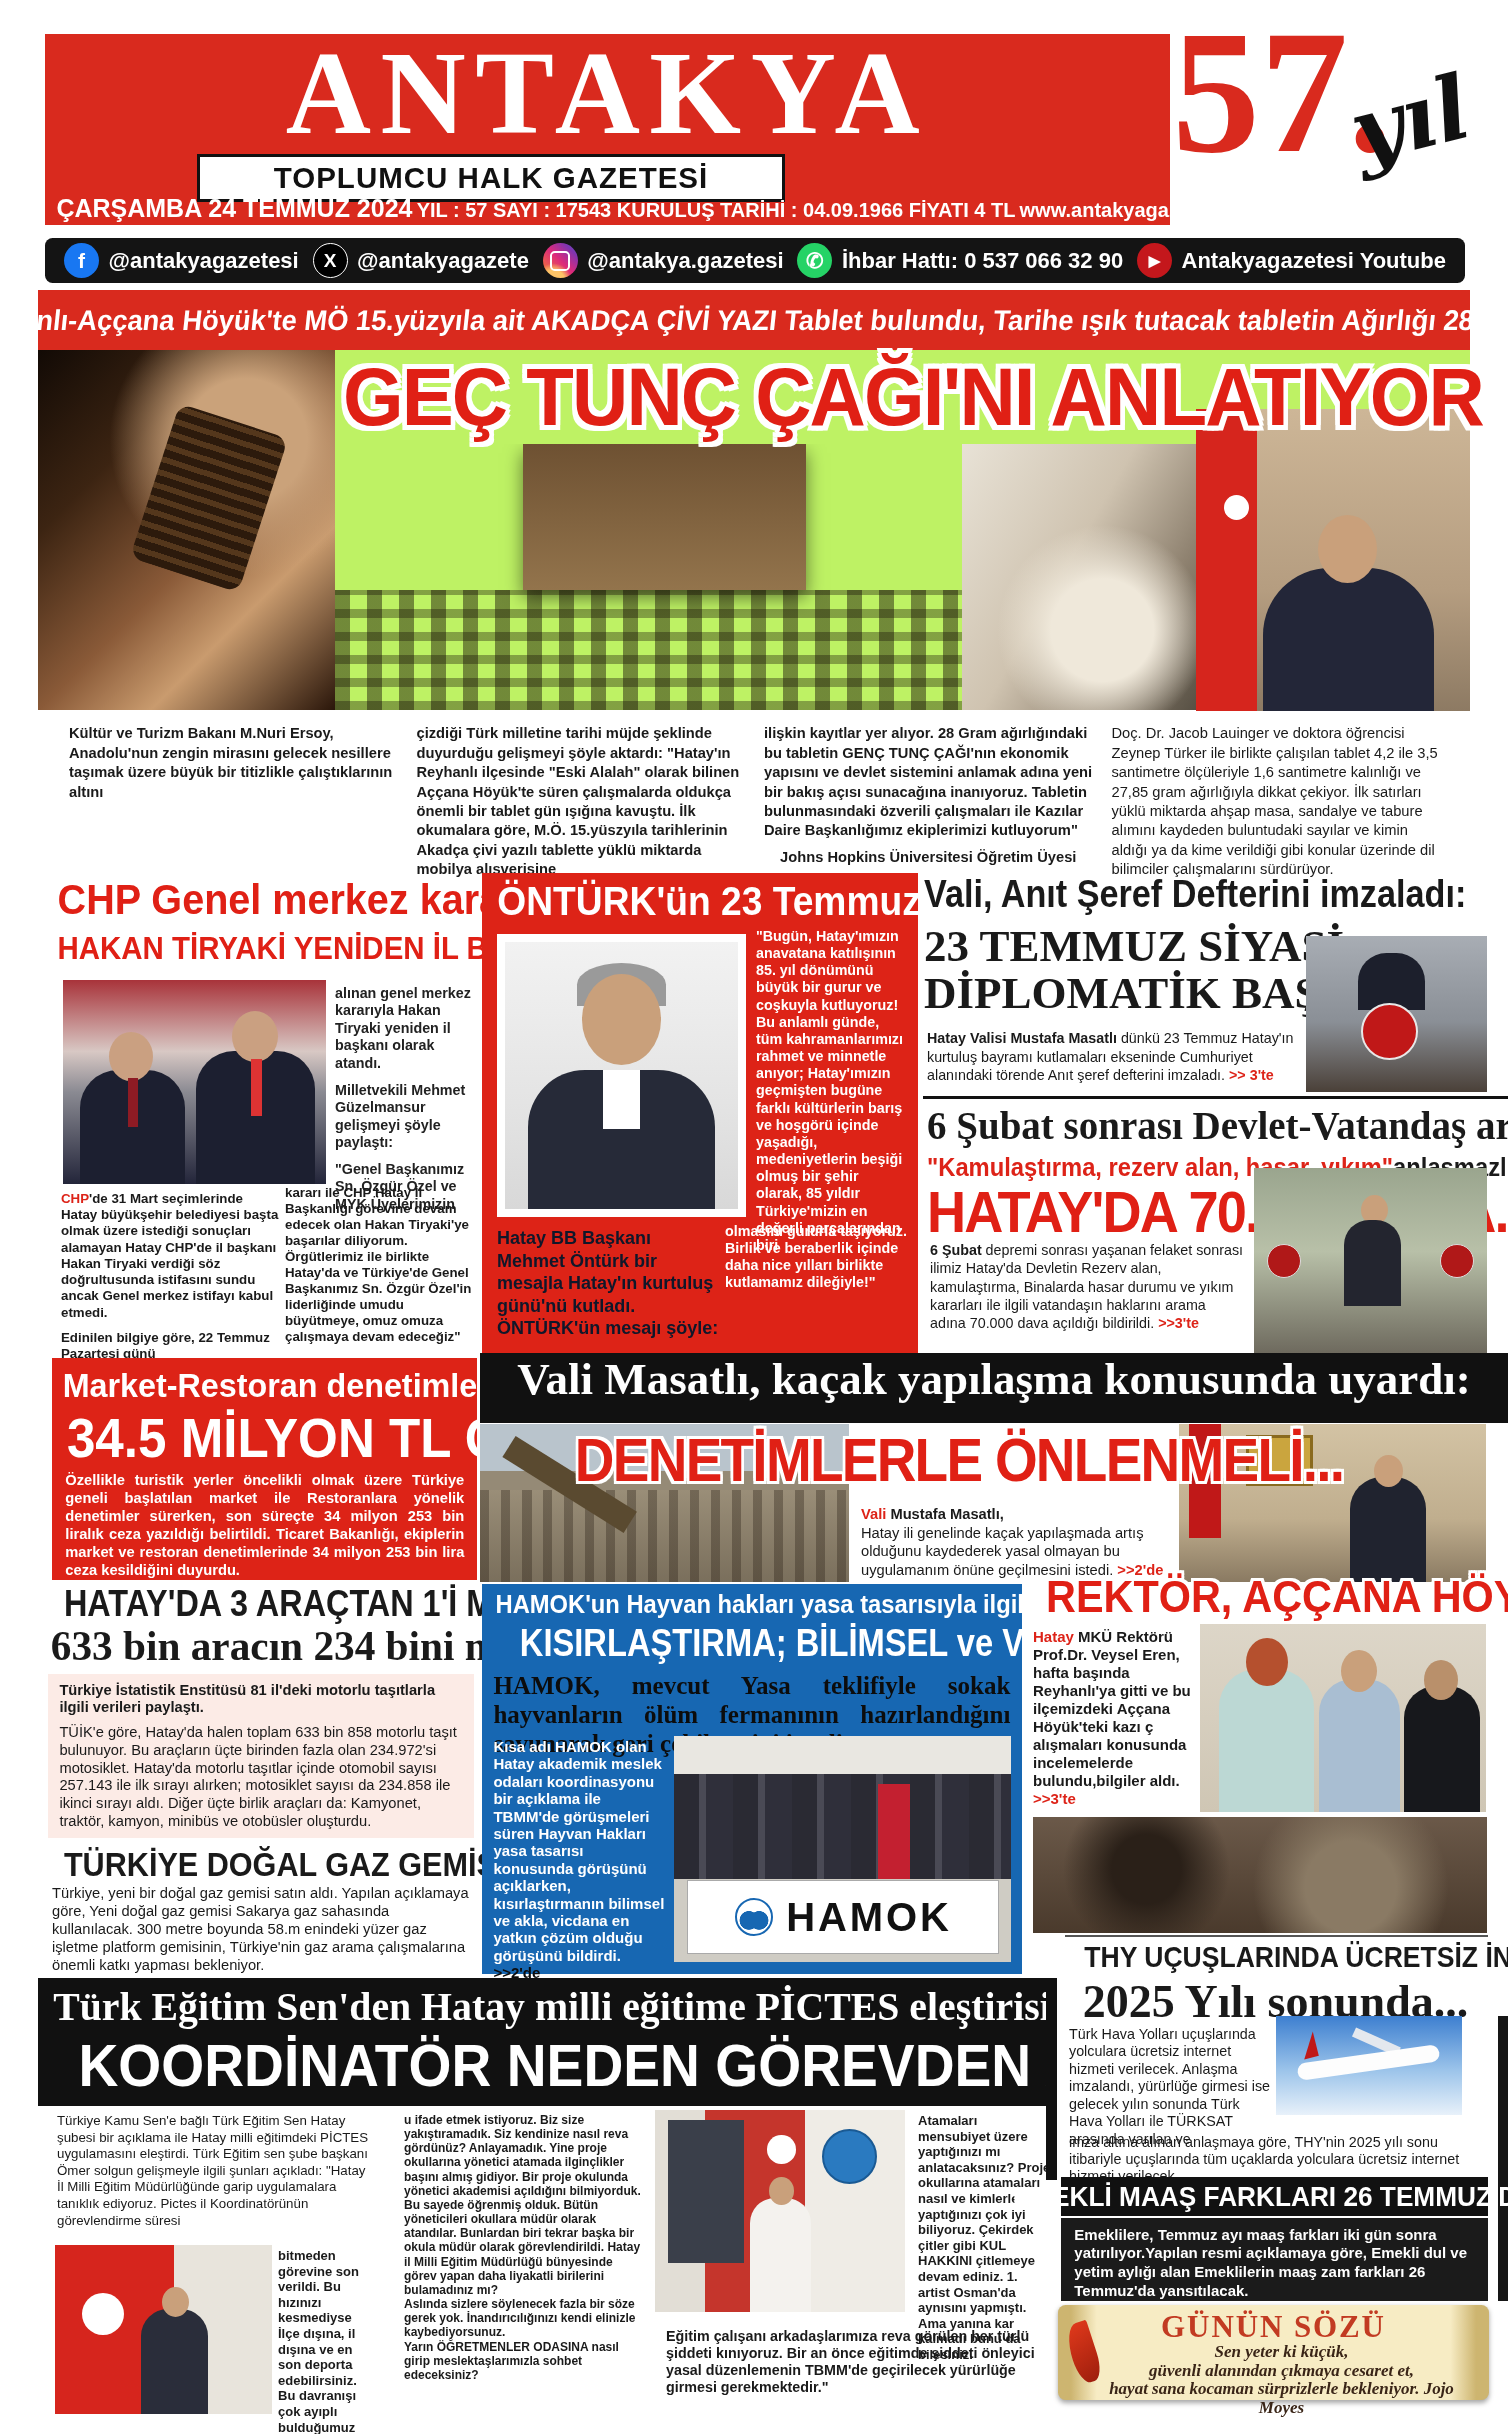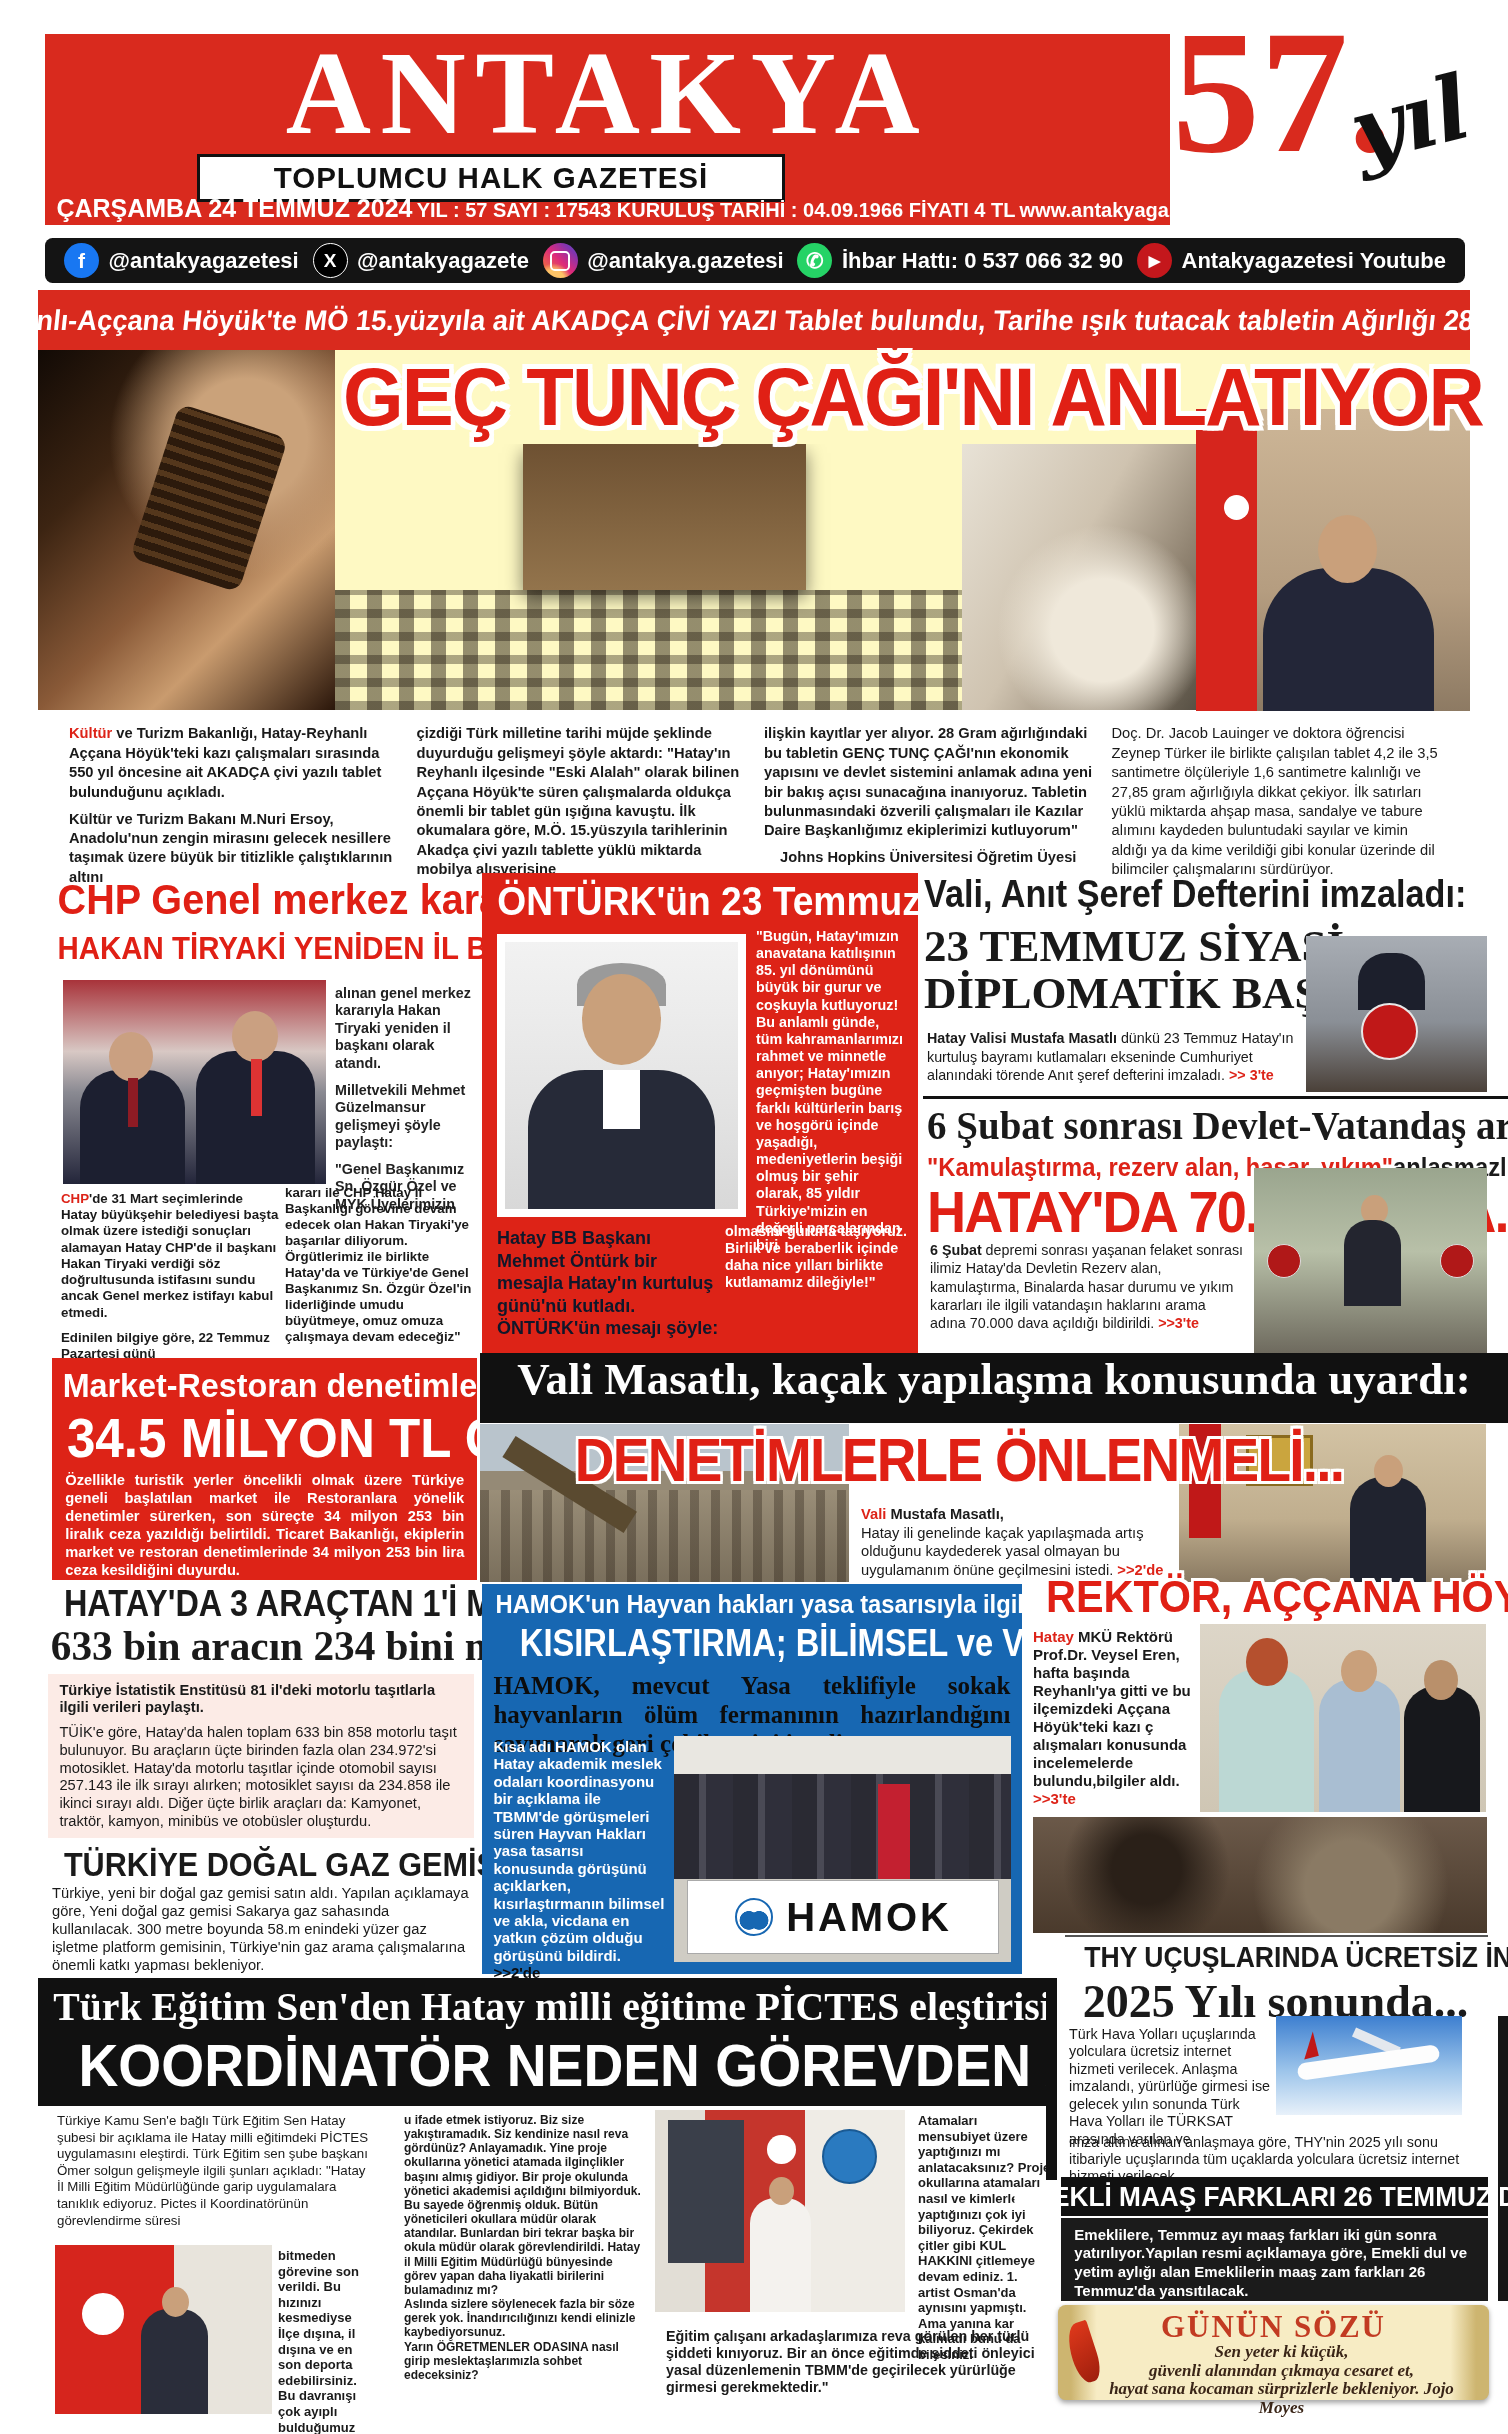--- a/index.html
+++ b/index.html
@@ -33,21 +33,21 @@
   .i-fb{background:#1877f2;} .i-fb::before{content:"f";}
   .i-x{background:#000;border:1.9px solid #fff;box-sizing:border-box;} .i-x::before{content:"X";font-size:19px;}
   .i-ig{background:radial-gradient(circle at 30% 110%,#fdc468 0 25%,transparent 40%),linear-gradient(45deg,#f58529,#dd2a7b 50%,#8134af 80%,#515bd4);}
   .i-ig::before{content:"";width:16px;height:16px;border:2.9px solid #fff;border-radius:4.8px;}
   .i-wa{background:#25d366;} .i-wa::before{content:"✆";}
   .i-yt{background:#c4171c;} .i-yt::before{content:"▶";font-size:15px;}
   
   .banner{left:38px;top:290px;width:1432px;height:60px;background:#d92a1e;display:flex;align-items:center;justify-content:center;}
   .banner span{color:#fff;font-weight:bold;font-size:28.5px;transform:skewX(-6deg) scaleX(.96);white-space:nowrap;}
   
-  .hero{left:38px;top:350px;width:1432px;height:360px;background:#fef9c3;}
+  .hero{left:38px;top:350px;width:1432px;height:360px;background:#bef264;}
   .ph{position:absolute;overflow:hidden;}
   .ph-hand{left:0;top:0;width:297px;height:360px;
      background:radial-gradient(circle at 70% 25%,#caa27a 0 18%,transparent 40%),
        linear-gradient(135deg,#120a05 0%,#3c2412 28%,#8a5a38 55%,#c99b6e 72%,#2a160a 100%);}
   .ph-hand .tab{position:absolute;left:114px;top:67px;width:114px;height:162px;transform:rotate(18deg);
      background:repeating-linear-gradient(0deg,#2c1a0c 0 7.6px,#54371c 7.6px 13.3px);border-radius:13.3px;}
   .ph-dig{left:297px;top:94px;width:628px;height:266px;
      background:linear-gradient(180deg,#241708 0%,#57ai 0,#5a3f26 30%,#8a6a46 55%,#b08c5e 78%,#caa87a 100%);}
   .ph-dig .bricks{position:absolute;left:0;bottom:0;width:100%;height:45%;
      background:repeating-linear-gradient(90deg,rgba(20,10,4,.45) 0 15px,transparent 15px 32px),
@@ -268,21 +268,20 @@
     <div class="ph ph-min">
       <div class="flag"></div>
       <div class="suit"></div>
         <div class="head"></div>
     </div>
     <div class="abs hero-h owlg">GEÇ TUNÇ ÇAĞI'NI ANLATIYOR</div>
   </div>
 
   <div class="abs hero-art">
     <div class="col">
-      <p class="b"><span class="red">Kültür</span><span> ve Turizm Bakanlığı, Hatay-Reyhanlı Aççana Höyük'teki kazı çalışmaları sırasında 550 yıl öncesine ait AKADÇA çivi yazılı tablet bulunduğunu açıkladı.</span></p>
       <p class="b">Kültür ve Turizm Bakanı  M.Nuri Ersoy, Anadolu'nun zengin mirasını gelecek nesillere taşımak üzere büyük bir titizlikle çalıştıklarının altını</p>
     </div>
     <div class="col b">çizdiği Türk milletine tarihi müjde şeklinde duyurduğu gelişmeyi şöyle aktardı: "Hatay'ın Reyhanlı ilçesinde "Eski Alalah" olarak bilinen Aççana Höyük'te süren çalışmalarda oldukça önemli bir tablet gün ışığına kavuştu. İlk okumalara göre, M.Ö. 15.yüszyıla tarihlerinin Akadça çivi yazılı tablette yüklü miktarda mobilya alışverişine</div>
     <div class="col">
       <p class="b">ilişkin kayıtlar yer alıyor. 28 Gram ağırlığındaki bu tabletin GENÇ TUNÇ ÇAĞI'nın ekonomik yapısını ve devlet sistemini anlamak adına yeni bir bakış açısı sunacağına inanıyoruz. Tabletin bulunmasındaki özverili çalışmaları ile Kazılar Daire Başkanlığımız ekiplerimizi kutluyorum"</p>
       <p class="b ctr">Johns Hopkins Üniversitesi Öğretim Üyesi</p>
     </div>
     <div class="col">Doç. Dr. Jacob Lauinger ve doktora öğrencisi Zeynep Türker ile birlikte çalışılan tablet 4,2 ile 3,5 santimetre ölçüleriyle 1,6 santimetre kalınlığı ve 27,85 gram ağırlığıyla dikkat çekiyor. İlk satırları yüklü miktarda ahşap masa, sandalye ve tabure alımını kaydeden buluntudaki sayılar ve kimin aldığı ya da kime verildiği gibi konular üzerinde dil bilimciler çalışmalarını sürdürüyor.</div>
   </div>
 

